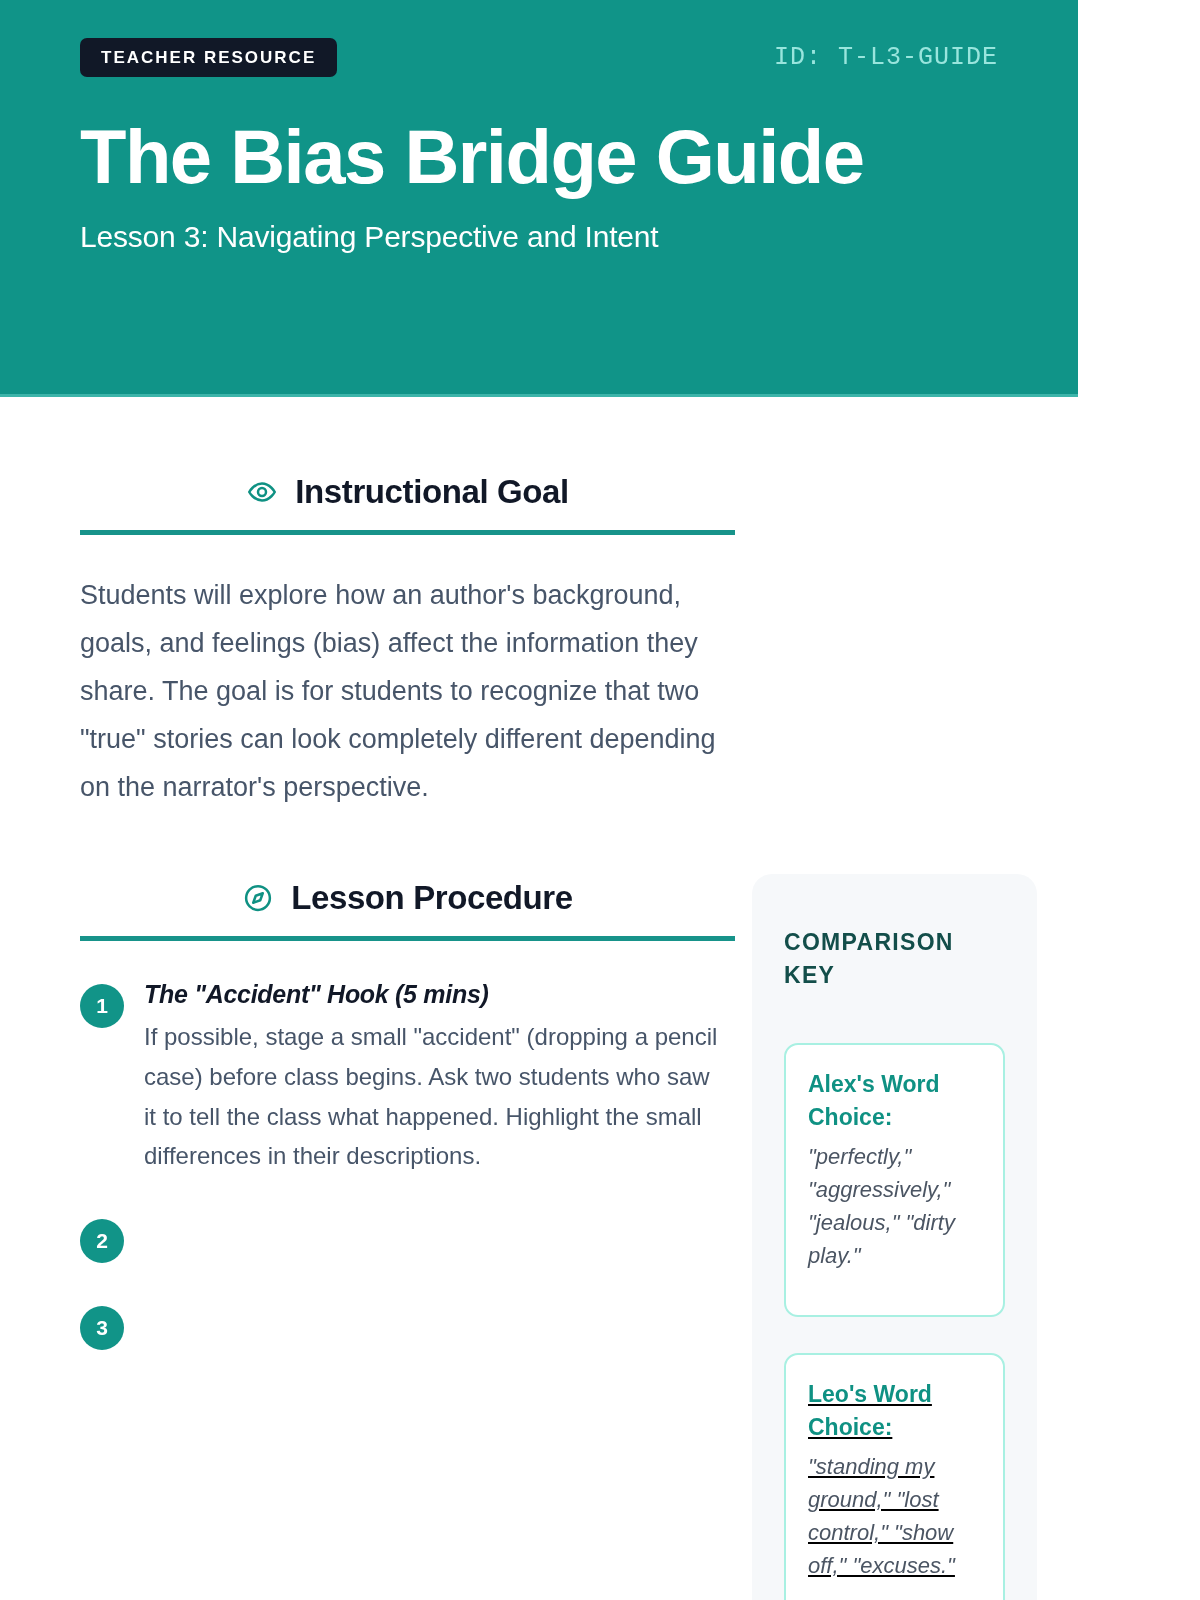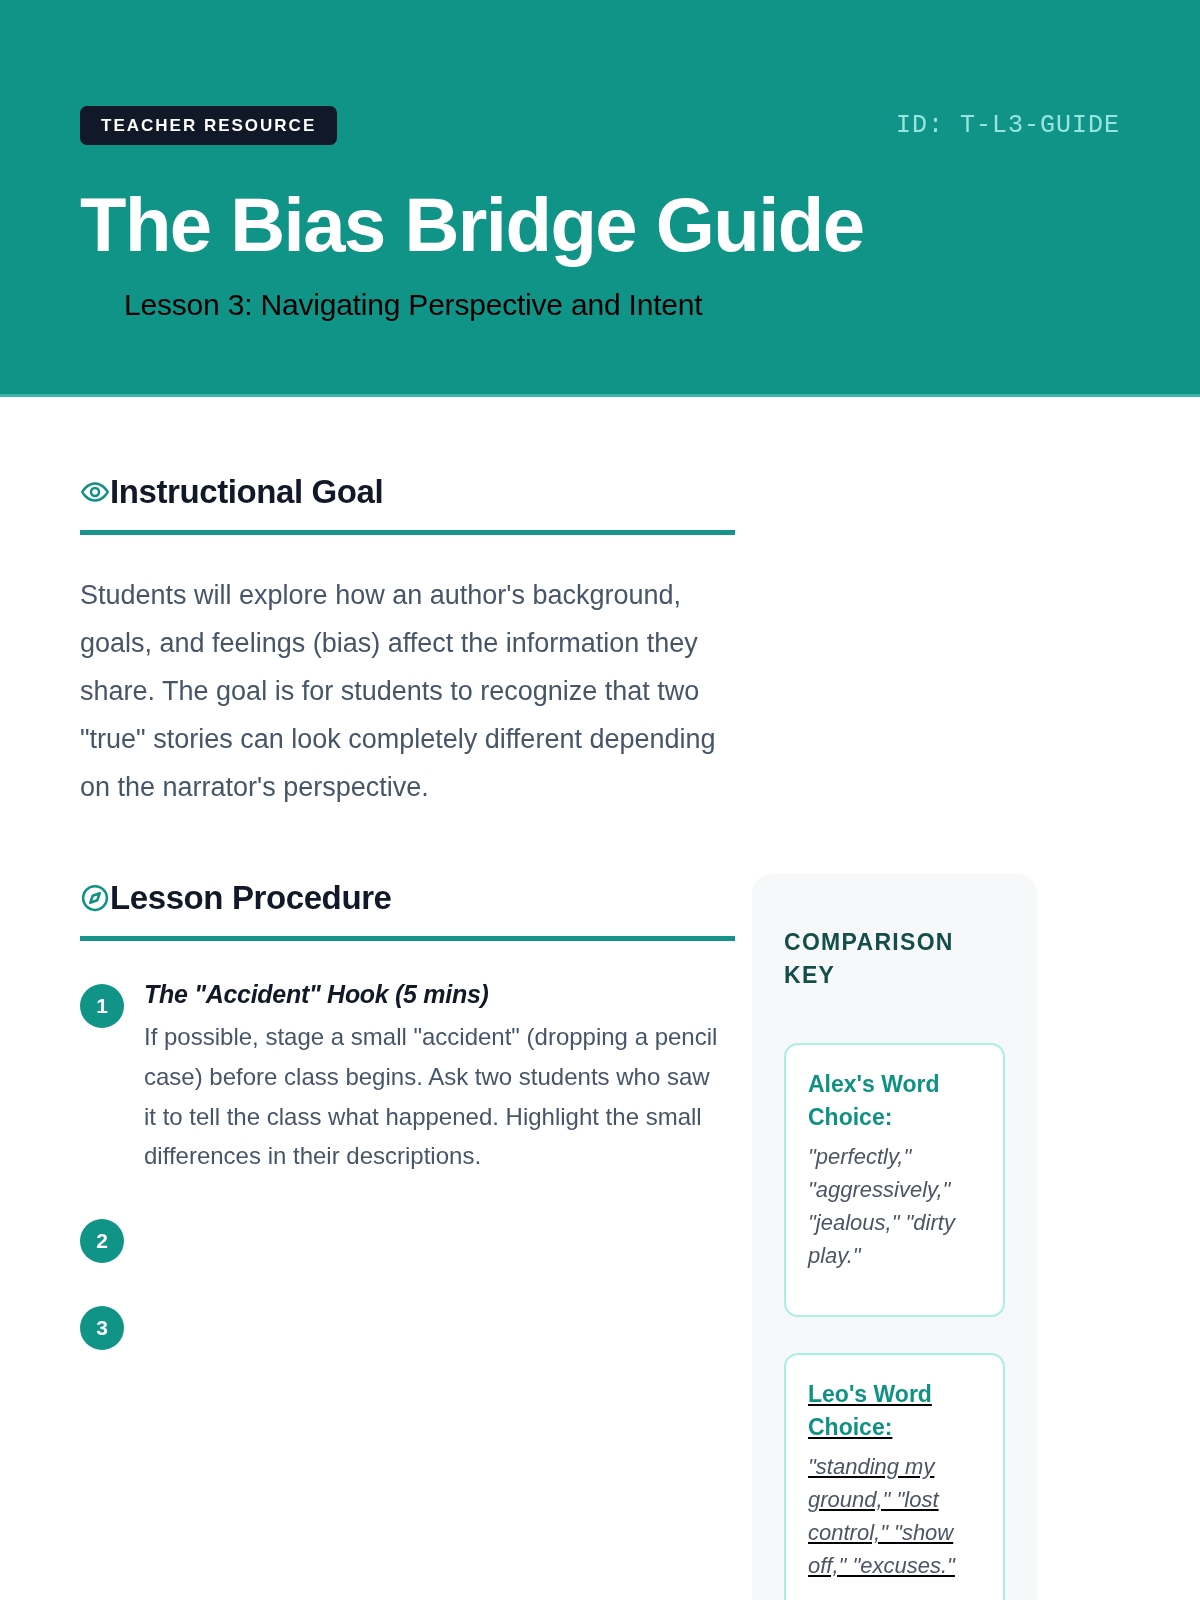--- a/index.html
+++ b/index.html
@@ -8,24 +8,24 @@
     width: 1200px;
     height: 1600px;
     background: #ffffff;
     font-family: "Liberation Sans", sans-serif;
     overflow: hidden;
   }
 
   
   .header {
     position: relative;
-    width: 1200px;
+    width: 1078px;
     height: 397px;
     background: #109488;
-    padding: 104px 80px 0 80px;
+    padding: 36px 80px 0 80px;
     border-bottom: 3px solid #3db5aa;
   }
   .header-top {
     display: flex;
     align-items: center;
     justify-content: space-between;
     height: 42px;
   }
   .badge {
     display: inline-flex;
@@ -51,24 +51,23 @@
     font-size: 76px;
     font-weight: bold;
     color: #ffffff;
     letter-spacing: -1.5px;
     line-height: 1.08;
     white-space: nowrap;
   }
   .subtitle {
     margin-top: 22px;
     font-size: 30px;
-    color: #000000;
+    color: #ffffff;
     font-weight: normal;
     letter-spacing: -0.2px;
-    margin-left: 44px;
   }
 
   
   .page-body {
     display: flex;
     align-items: flex-start;
     padding: 0;
     width: 1200px;
   }
   .main-col {
@@ -77,20 +76,22 @@
   }
   .side-col {
     width: 384px;
     padding: 0 0 0 0;
   }
 
   
   .section-head {
     display: flex;
     align-items: center;
+    gap: 18px;
+    justify-content: center;
   }
   .sec-icon {
     width: 30px;
     height: 30px;
     flex: 0 0 30px;
     display: block;
   }
   .sec-title {
     font-size: 33px;
     font-weight: bold;

